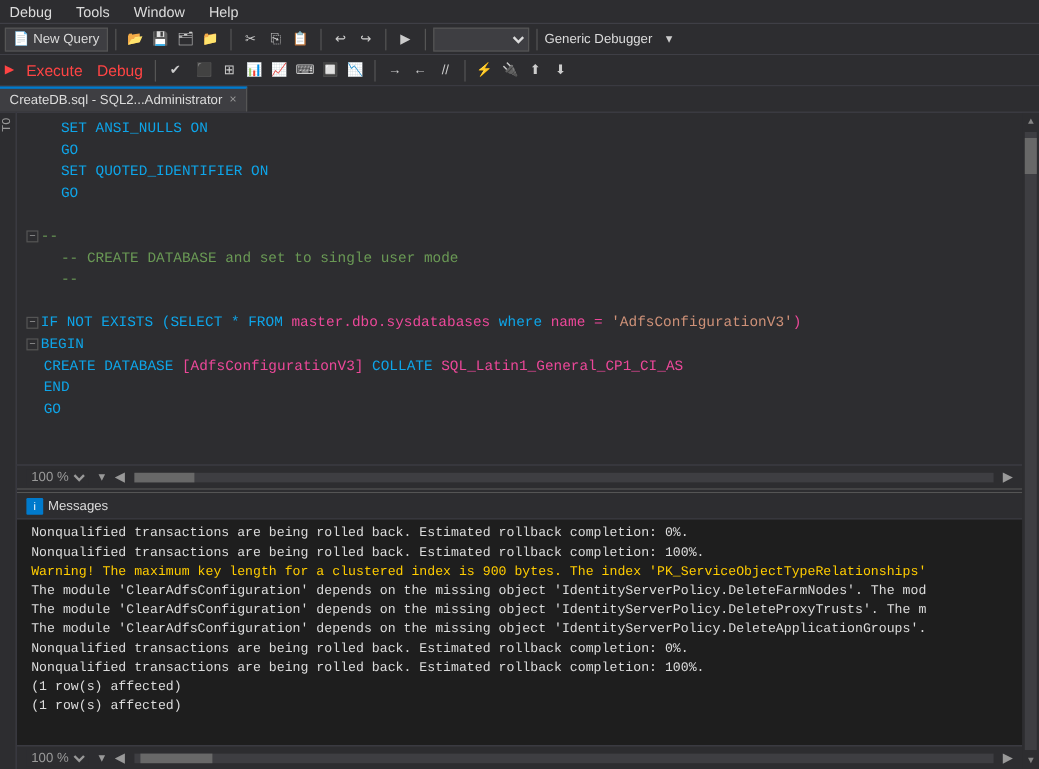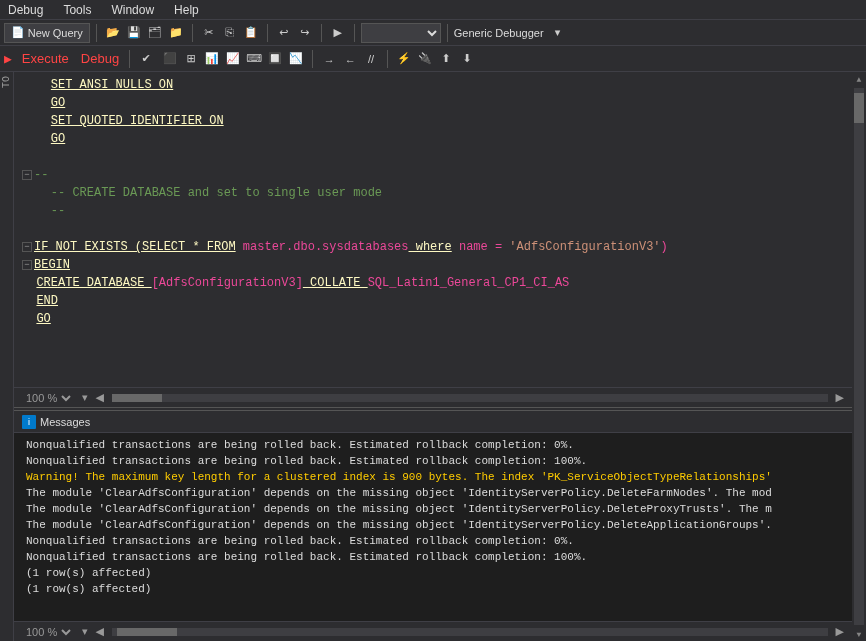--- a/index.html
+++ b/index.html
@@ -157,21 +157,21 @@
     }
     .editor-code {
       flex: 1;
       padding: 4px 8px;
       line-height: 18px;
       font-size: 12px;
       overflow: hidden;
     }
 
     
-    .kw-blue { color: #fef9c3; text-decoration: underline; }
+    .kw-blue { color: #0ea5e9; }
     .kw-green { color: #6a9955; }
     .kw-string { color: #ce9178; }
     .kw-white { color: #ec4899; }
 
     
     .fold-minus {
       display: inline-block;
       width: 10px;
       height: 10px;
       border: 1px solid #555;
@@ -432,20 +432,26 @@
     </div>
     <div class="toolbar-sep"></div>
     <div class="toolbar-group">
       <button class="icon-btn">⚡</button>
       <button class="icon-btn">🔌</button>
       <button class="icon-btn">⬆</button>
       <button class="icon-btn">⬇</button>
     </div>
   </div>
 
+  <div class="tab-bar">
+    <div class="tab-item">
+      <span>CreateDB.sql - SQL2...Administrator</span>
+      <span class="tab-close">×</span>
+    </div>
+  </div>
 
   <div class="main-content">
 
     <div class="side-panel">
       <span class="side-label">TO</span>
     </div>
 
     <div class="editor-messages-area">
 
       <div class="editor-pane">

